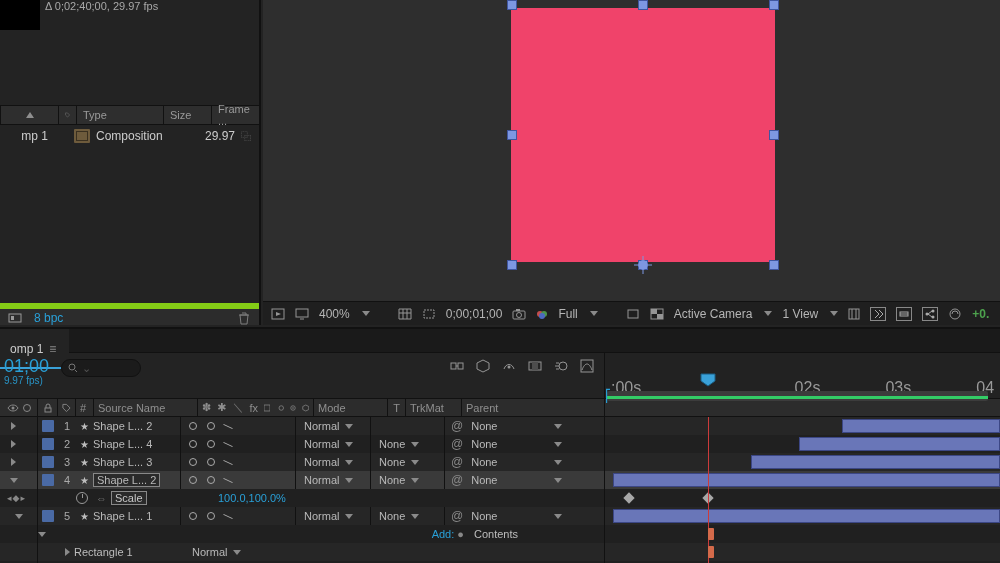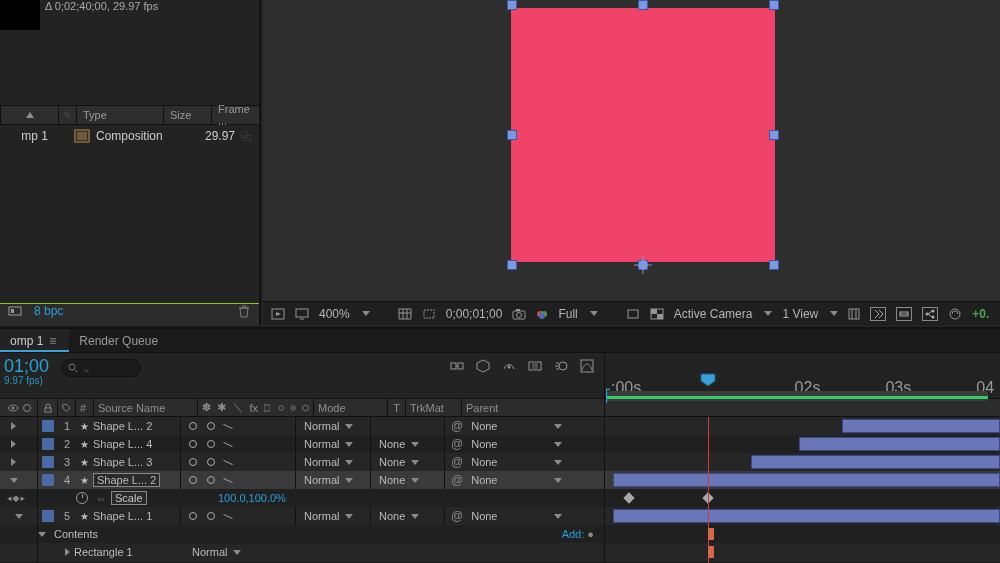--- a/index.html
+++ b/index.html
@@ -15,21 +15,21 @@
   .proj-col.label { width:58px; justify-content:center; }
   .proj-col.size { width:48px; }
   .proj-col.frame{ width:48px; }
   .project-row { position:absolute; top:125px; left:0; right:0; height:22px; background:#232323; display:flex; align-items:center; font-size:12px; color:#ccc; }
   .project-row .name { width:52px; text-align:right; padding-right:4px; }
   .project-row .typ-icon { width:16px; height:14px; background:#6e5b3c; margin:0 6px 0 4px; border-radius:1px; position:relative; }
   .project-row .typ-icon::after { content:''; position:absolute; inset:2px; border:1px solid #3a3020; }
   .project-row .type { flex:1; }
   .project-row .fps  { width:56px; text-align:right; padding-right:6px; }
   .project-row .flow-icon { width:18px; font-size:10px; color:#888; }
-  .project-footer { position:absolute; bottom:0; left:0; right:0; height:22px; background:#2c2c2c; display:flex; align-items:flex-start; gap:12px; padding:0 8px; border-top:1px solid #84cc16; }
+  .project-footer { position:absolute; bottom:0; left:0; right:0; height:22px; background:#2c2c2c; display:flex; align-items:flex-end; gap:12px; padding:0 8px; border-top:6px solid #84cc16; }
   .project-footer .bpc { color:#29a0d8; font-size:12px; }
   .project-footer .trash { margin-left:auto; opacity:.75; }
   .twirl { display:inline-block; width:0; height:0; border-left:4px solid transparent; border-right:4px solid transparent; border-bottom:6px solid #8e8e8e; }
 
   
   .comp-viewer { position:absolute; left:263px; top:0; right:0; height:325px; background:#232323; }
   .canvas-area { position:absolute; left:0; top:0; right:0; bottom:24px; background:#2e2e2e; }
   .bounding { position:absolute; left:240px; top:0; width:280px; height:270px; }
   .shape { position:absolute; inset:8px; background:#f0436a; }
   .handle { position:absolute; width:10px; height:10px; background:#7d97e2; border:1px solid #3f56a0; }
@@ -42,21 +42,21 @@
   .viewer-bar .dd { display:flex; align-items:center; gap:12px; }
   .caret-down { width:0; height:0; border-left:4px solid transparent; border-right:4px solid transparent; border-top:5px solid #8a8a8a; display:inline-block; }
   .viewer-bar .icon { opacity:.85; }
   .viewer-bar .plus { color:#4da24d; font-weight:bold; }
   .viewer-bar .boxed { width:16px; height:14px; border:1px solid #888; display:inline-flex; align-items:center; justify-content:center; font-size:9px; }
   .vb-sep { width:8px; }
 
   
   .timeline { position:absolute; left:0; top:327px; right:0; bottom:0; background:#1e1e1e; border-top:2px solid #111; }
   .tl-tabs { height:24px; background:#1a1a1a; display:flex; border-bottom:1px solid #111; }
-  .tl-tab { padding:11px 10px; font-size:12px; color:#999; display:flex; align-items:center; gap:6px; }
+  .tl-tab { padding:20px 10px; font-size:12px; color:#999; display:flex; align-items:center; gap:6px; }
   .tl-tab.active { background:#232323; color:#ccc; box-shadow:inset 0 -2px 0 #3aa1d8; }
   .burger { display:inline-block; width:10px; }
   .burger::before { content:'≡'; color:#888; }
   .tl-head { display:flex; height:46px; background:#232323; border-bottom:1px solid #111; }
   .tl-head-left { width:604px; position:relative; display:flex; }
   .timecode-block { padding:4px 8px 0 4px; }
   .timecode-main { color:#29a0d8; font-size:18px; line-height:1; }
   .timecode-sub  { color:#29a0d8; font-size:10px; opacity:.9; }
   .tl-search { margin-left:4px; margin-top:6px; background:#1b1b1b; border:1px solid #111; border-radius:10px; height:18px; width:80px; display:flex; align-items:center; padding:0 6px; font-size:11px; color:#777; gap:4px;}
   .tl-head-icons { position:absolute; right:10px; top:6px; display:flex; gap:12px; align-items:center; opacity:.85; }
@@ -281,23 +281,20 @@
     <span class="plus">+0.</span>
   </div>
 </div>
 
 <div class="timeline">
   <div class="tl-tabs">
     <div class="tl-tab active">
       <span>omp 1</span>
       <span class="burger"></span>
     </div>
-    <div class="tl-tab">
-      <span>Render Queue</span>
-    </div>
   </div>
 
   <div class="tl-head">
     <div class="tl-head-left">
       <div class="timecode-block">
         <div class="timecode-main">01;00</div>
         <div class="timecode-sub">9.97 fps)</div>
       </div>
       <div class="tl-search">
         <svg width="10" height="10" viewBox="0 0 10 10">
@@ -607,25 +604,25 @@
       <div class="lr-bar" style="left:2%;right:0%"></div>
       <div class="cti-seg" style="left:26%"></div>
     </div>
   </div>
       <div class="layer-row odd">
   <div class="lr-left">
     <div class="cell c-toggle"></div>
     <div class="cell" style="width:16px">
             <span class="caret-down2"></span>
           </div>
+    <div class="cell" style="flex:1">
+            <span class="add-link">Add: <span style="color:#888">●</span></span>
+          </div>
     <div class="cell" style="width:130px">
             <span class="prop-name">Contents</span>
-          </div>
-    <div class="cell" style="flex:1">
-            <span class="add-link">Add: <span style="color:#888">●</span></span>
           </div>
   </div>
   <div class="lr-right">
           <div class="cti-seg" style="left:26%"></div>
           <span class="marker" style="left:26%"></span>
         </div>
 </div>
 <div class="layer-row even">
   <div class="lr-left">
     <div class="cell c-toggle"></div>

